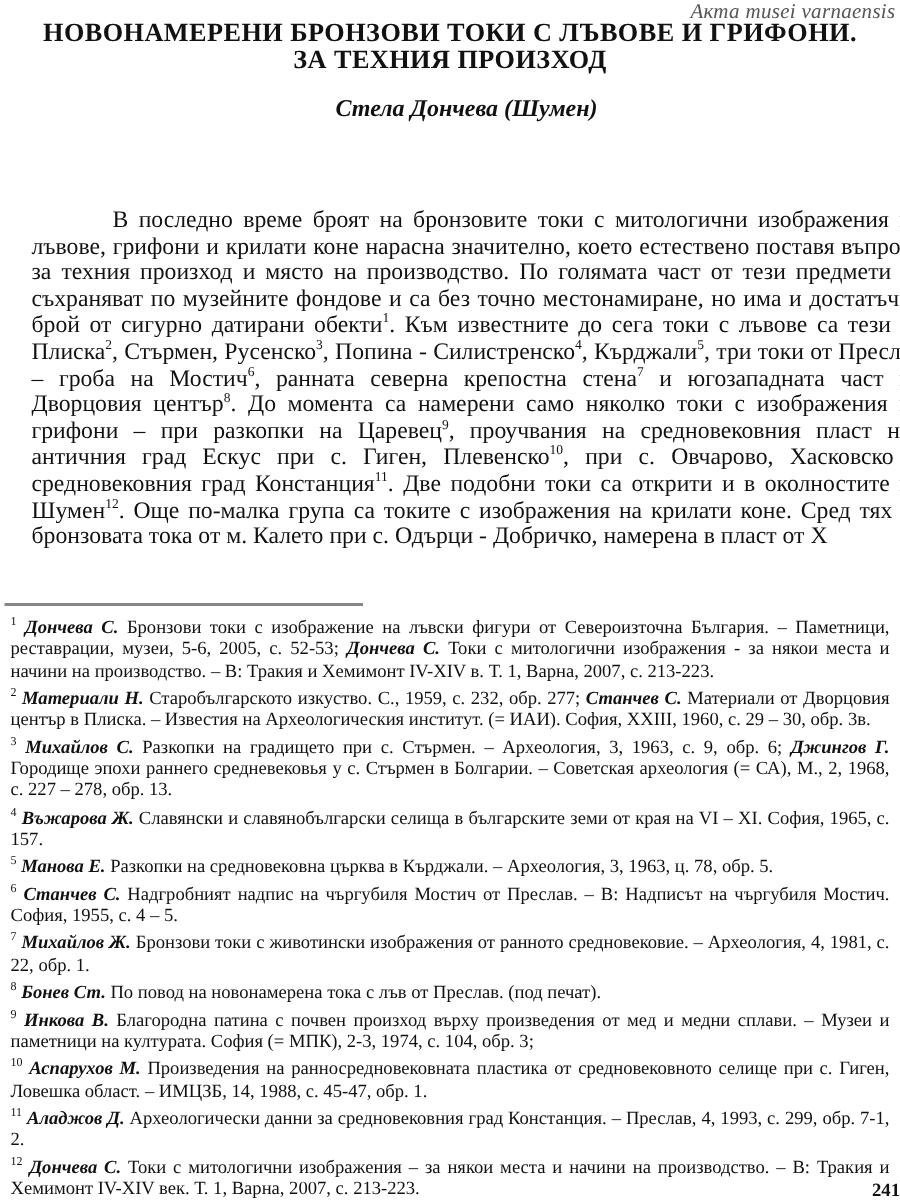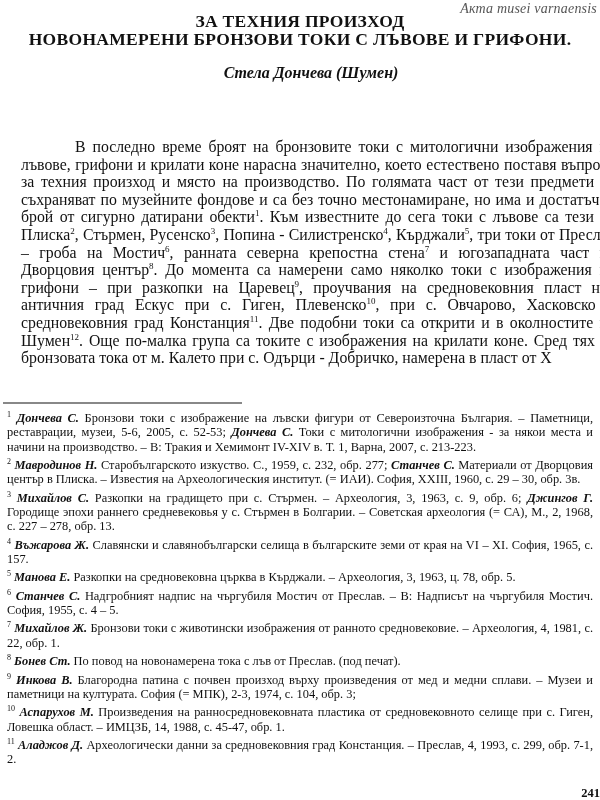--- a/index.html
+++ b/index.html
@@ -39,39 +39,40 @@
     position: absolute; top: 786px; left: 0; width: 600px; text-align: right;
     font-weight: bold; font-size: 12.5px;
   }
 </style>
 </head>
 <body>
 
 <div class="running-head">Акта musei varnaensis</div>
 
 <div class="title">
+  <div>НОВОНАМЕРЕНИ БРОНЗОВИ ТОКИ С ЛЪВОВЕ И ГРИФОНИ.</div>
   <div>ЗА ТЕХНИЯ ПРОИЗХОД</div>
-  <div>НОВОНАМЕРЕНИ БРОНЗОВИ ТОКИ С ЛЪВОВЕ И ГРИФОНИ.</div>
 </div>
 
 <div class="author">Стела Дончева (Шумен)</div>
 
 <p class="body-text">
   <span>В последно време броят на бронзовите токи с митологични изображения на лъвове, грифони и крилати коне нарасна значително, което естествено поставя въпроса за техния произход и място на производство. По голямата част от тези предмети се съхраняват по музейните фондове и са без точно местонамиране, но има и достатъчен брой от сигурно датирани обекти</span><sup>1</sup><span>. Към известните до сега токи с лъвове са тези от Плиска</span><sup>2</sup><span>, Стърмен, Русенско</span><sup>3</sup><span>, Попина - Силистренско</span><sup>4</sup><span>, Кърджали</span><sup>5</sup><span>, три токи от Преслав – гроба на Мостич</span><sup>6</sup><span>, ранната северна крепостна стена</span><sup>7</sup><span> и югозападната част на Дворцовия център</span><sup>8</sup><span>. До момента са намерени само няколко токи с изображения на грифони – при разкопки на Царевец</span><sup>9</sup><span>, проучвания на средновековния пласт над античния град Ескус при с. Гиген, Плевенско</span><sup>10</sup><span>, при с. Овчарово, Хасковско и средновековния град Констанция</span><sup>11</sup><span>. Две подобни токи са открити и в околностите на Шумен</span><sup>12</sup><span>. Още по-малка група са токите с изображения на крилати коне. Сред тях са бронзовата тока от м. Калето при с. Одърци - Добричко, намерена в пласт от X</span>
 </p>
 
 <div class="fn-rule"></div>
 
 <div class="footnotes">
   <p class="fn"><sup>1</sup> <span class="auth">Дончева С.</span><span> Бронзови токи с изображение на лъвски фигури от Североизточна България. – Паметници, реставрации, музеи, 5-6, 2005, с. 52-53; </span><span class="auth">Дончева С.</span><span> Токи с митологични изображения - за някои места и начини на производство. – В: Тракия и Хемимонт IV-XIV в. Т. 1, Варна, 2007, с. 213-223.</span></p>
-  <p class="fn"><sup>2</sup> <span class="auth">Мавродинов Н.</span><span> Старобългарското изкуство. С., 1959, с. 232, обр. 277; </span><span class="auth">Станчев С.</span><span> Материали от Дворцовия център в Плиска. – Известия на Археологическия институт. (= ИАИ). София, XXIII, 1960, с. 29 – 30, обр. 3в.</span></p>
+  <p class="fn"><sup>2</sup> <span class="auth">Материали Н.</span><span> Старобългарското изкуство. С., 1959, с. 232, обр. 277; </span><span class="auth">Станчев С.</span><span> Материали от Дворцовия център в Плиска. – Известия на Археологическия институт. (= ИАИ). София, XXIII, 1960, с. 29 – 30, обр. 3в.</span></p>
   <p class="fn"><sup>3</sup> <span class="auth">Михайлов С.</span><span> Разкопки на градището при с. Стърмен. – Археология, 3, 1963, с. 9, обр. 6; </span><span class="auth">Джингов Г.</span><span> Городище эпохи раннего средневековья у с. Стърмен в Болгарии. – Советская археология (= СА), М., 2, 1968, с. 227 – 278, обр. 13.</span></p>
   <p class="fn"><sup>4</sup> <span class="auth">Въжарова Ж.</span><span> Славянски и славянобългарски селища в българските земи от края на VI – XI. София, 1965, с. 157.</span></p>
   <p class="fn"><sup>5</sup> <span class="auth">Манова Е.</span><span> Разкопки на средновековна църква в Кърджали. – Археология, 3, 1963, ц. 78, обр. 5.</span></p>
   <p class="fn"><sup>6</sup> <span class="auth">Станчев С.</span><span> Надгробният надпис на чъргубиля Мостич от Преслав. – В: Надписът на чъргубиля Мостич. София, 1955, с. 4 – 5.</span></p>
   <p class="fn"><sup>7</sup> <span class="auth">Михайлов Ж.</span><span> Бронзови токи с животински изображения от ранното средновековие. – Археология, 4, 1981, с. 22, обр. 1.</span></p>
   <p class="fn"><sup>8</sup> <span class="auth">Бонев Ст.</span><span> По повод на новонамерена тока с лъв от Преслав. (под печат).</span></p>
   <p class="fn"><sup>9</sup> <span class="auth">Инкова В.</span><span> Благородна патина с почвен произход върху произведения от мед и медни сплави. – Музеи и паметници на културата. София (= МПК), 2-3, 1974, с. 104, обр. 3;</span></p>
   <p class="fn"><sup>10</sup> <span class="auth">Аспарухов М.</span><span> Произведения на ранносредновековната пластика от средновековното селище при с. Гиген, Ловешка област. – ИМЦЗБ, 14, 1988, с. 45-47, обр. 1.</span></p>
   <p class="fn"><sup>11</sup> <span class="auth">Аладжов Д.</span><span> Археологически данни за средновековния град Констанция. – Преслав, 4, 1993, с. 299, обр. 7-1, 2.</span></p>
+  <p class="fn"><sup>12</sup> <span class="auth">Дончева С.</span><span> Токи с митологични изображения – за някои места и начини на производство. – В: Тракия и Хемимонт IV-XIV век. Т. 1, Варна, 2007, с. 213-223.</span></p>
 </div>
 
 <div class="page-num">241</div>
 
 </body></html>

